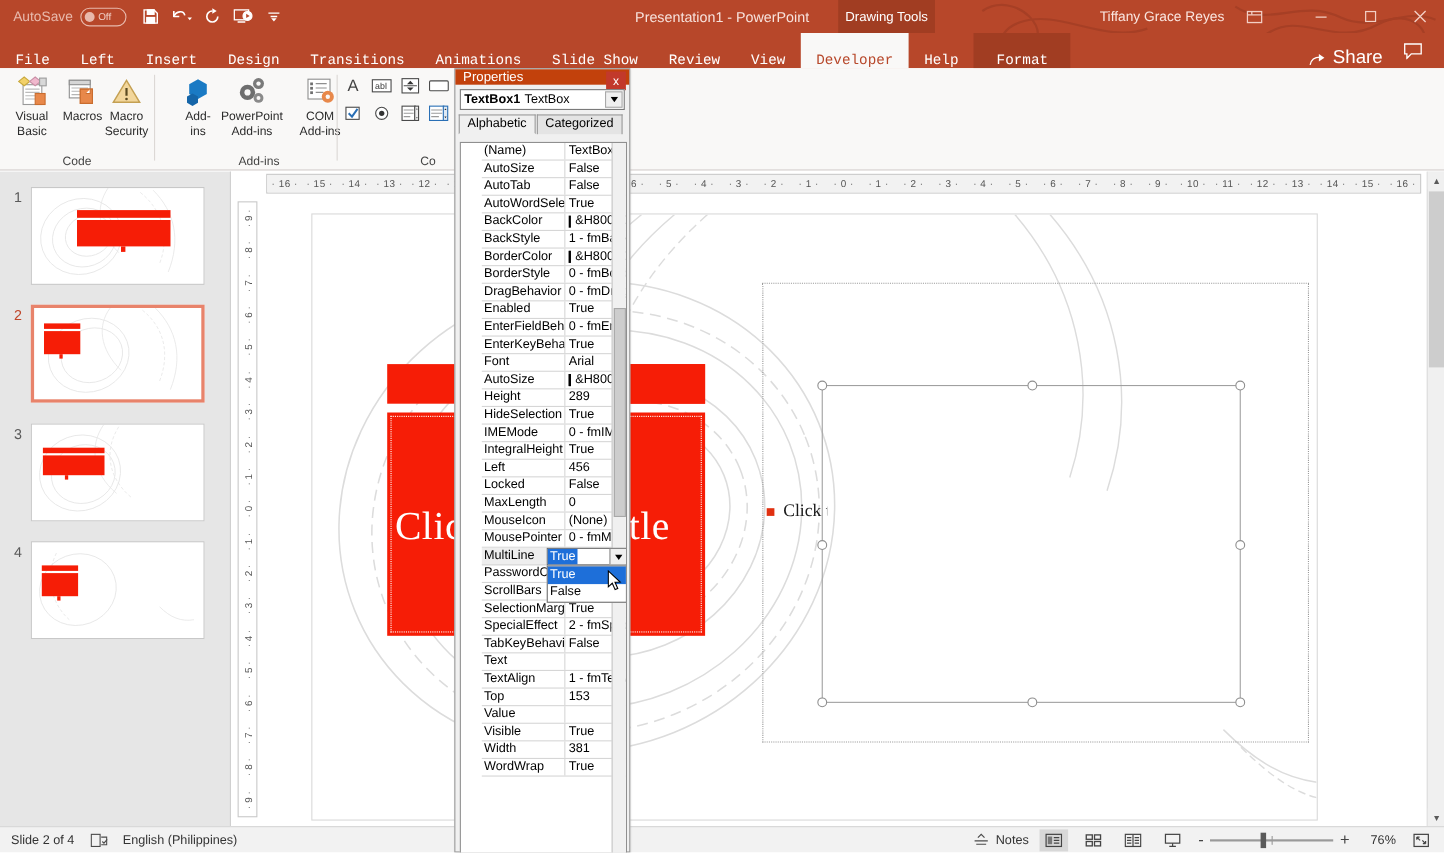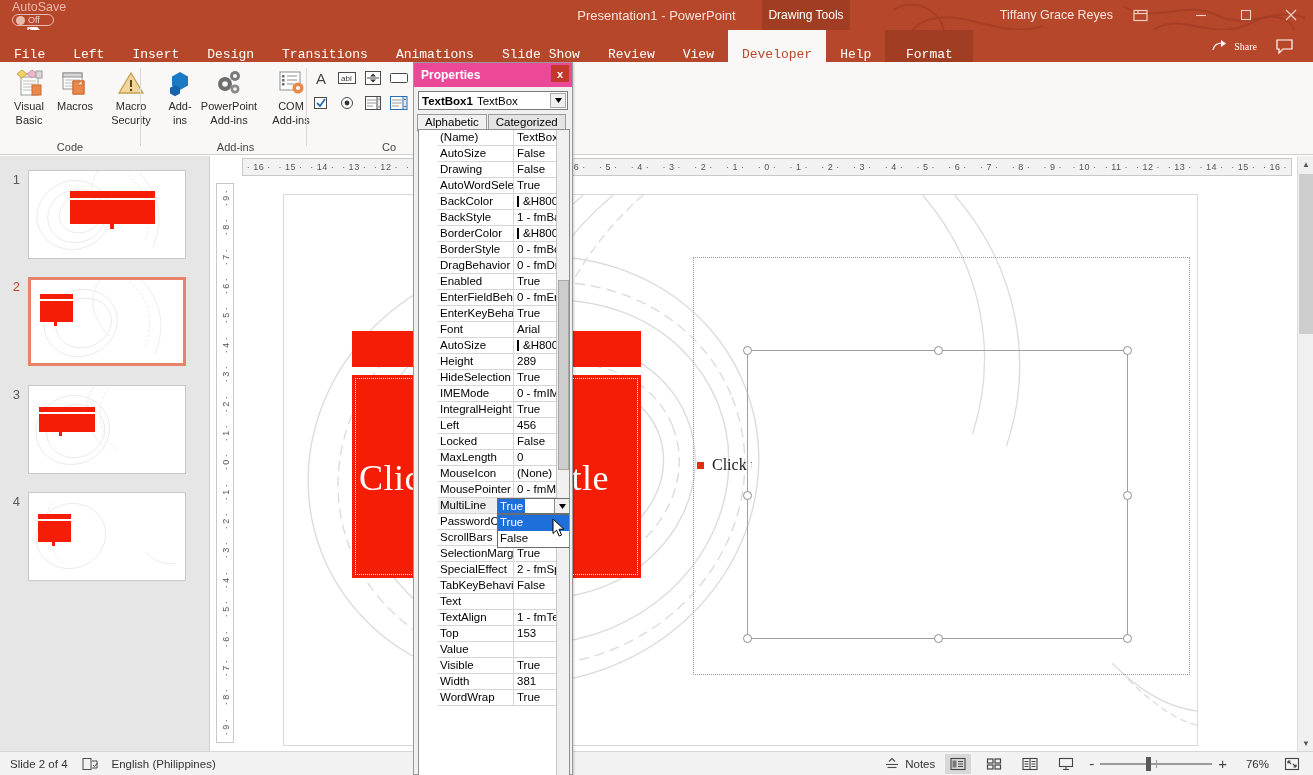--- a/index.html
+++ b/index.html
@@ -17,21 +17,21 @@
   
   .titlebar {
     position: absolute; left: 0; top: 0; width: 1313px; height: 30px;
     background: #b7472a;
     color: #f6dcd5;
   }
   .titlebar .swirl {
     position: absolute; right: 0; top: 0; width: 460px; height: 62px;
     overflow: hidden; pointer-events: none;
   }
-  .qat { position: absolute; left: 12px; top: 0; height: 30px; display: flex; align-items: flex-start; gap: 0; flex-direction: column; }
+  .qat { position: absolute; left: 12px; top: 0; height: 30px; display: flex; align-items: center; gap: 0; }
   .autosave-label { color: #e8b9ac; font-size: 12.5px; margin-right: 7px; }
   .autosave-toggle {
     width: 42px; height: 17px; border-radius: 9px; border: 1px solid #e8b9ac;
     display: flex; align-items: center; gap: 3px; padding: 0 3px; color: #f0cdc3; font-size: 9px;
   }
   .autosave-dot { width: 9px; height: 9px; border-radius: 50%; background: #e8b9ac; }
   .qat-btn { width: 28px; height: 26px; display: flex; align-items: center; justify-content: center; color: #fff; }
   .qat-btn svg { display: block; }
   .title-center {
     position: absolute; left: 0; top: 0; width: 1313px; height: 30px;
@@ -61,22 +61,22 @@
     height: 32px; padding: 0 14px; display: flex; align-items: flex-end;
     color: #ffffff; white-space: nowrap; font-family: Liberation Mono, monospace;
   }
   .tab.active { background: #f9f8f7; color: #b7472a; }
   .tab.ctx { background: #a13d22; }
   .tellme {
     position: absolute; left: 858px; top: 0; height: 32px; display: flex; align-items: center; gap: 6px;
     color: #ffffff; font-size: 12.5px;
   }
   .share {
-    position: absolute; right: 56px; top: 0; height: 32px; display: flex; align-items: center; gap: 6px;
-    color: #fff; font-size: 10px; font-family: Liberation Serif, serif;
+    position: absolute; right: 56px; top: 0; height: 32px; display: flex; align-items: flex-end; gap: 6px;
+    color: #fff; font-size: 17px;
   }
   .comment-btn { position: absolute; right: 12px; top: 0; height: 32px; width: 34px; display:flex;align-items:center;justify-content:center;color:#fff; }
 
   
   .ribbon {
     position: absolute; left: 0; top: 62px; width: 1313px; height: 93px;
     background: #f9f8f7; border-bottom: 1px solid #d4d0cd;
   }
   .rgroup { position: absolute; top: 0; height: 93px; }
   .rgroup-label {
@@ -178,22 +178,22 @@
   .bullet-sq { width: 7px; height: 7px; background: #e03010; }
   .bullet-clip { width: 40px; overflow: hidden; white-space: nowrap; }
 
   
   .propwin {
     position: absolute; left: 413px; top: 62px; width: 160px; height: 713px;
     background: #f0f0f0; border: 1px solid #9a9a9a; z-index: 40;
     box-shadow: 1px 1px 2px rgba(0,0,0,.2);
   }
   .prop-title {
-    height: 24px; background: #ec4899; color: #ffffff;
-    display: flex; align-items: center; padding-left: 7px; font-size: 12px; font-weight: bold;
+    height: 14px; background: #c2410c; color: #ffffff;
+    display: flex; align-items: center; padding-left: 7px; font-size: 12px; font-weight: normal;
     position: relative;
   }
   .prop-close {
     position: absolute; right: 3px; top: 2px; width: 18px; height: 17px;
     background: #c2392b; color: #fff; font-size: 11px;
     display: flex; align-items: center; justify-content: center;
   }
   .prop-combo {
     margin: 4px 4px 0 4px; height: 19px; background: #ffffff; border: 1px solid #7a7a7a;
     display: flex; align-items: center; position: relative; padding-left: 3px;
@@ -446,21 +446,21 @@
             <g stroke="#b5b5b5">
                 <path d="M5 12h15M5 15h15M5 18h10"></path>
               </g>
             <rect x="13" y="13" width="11" height="13" fill="#fff" stroke="#c96d2f"></rect>
             <path d="M13 13 h11 v13 h-11 Z" fill="#e8884a" stroke="#c96d2f"></path>
             <path d="M22 13 l0 4 l-4 0" fill="#fff" stroke="#c96d2f"></path>
           </svg>
         </span>
         <span>Macros</span>
       </div>
-      <div class="bigbtn" style="left:104px">
+      <div class="bigbtn" style="left:88px">
         <span class="ico">
           <svg width="30" height="30" viewBox="0 0 30 30">
             <path d="M15 5 L27 25 L3 25 Z" fill="#f2d69b" stroke="#c4a053" stroke-width="1.3"></path>
             <path d="M15 12 v7" stroke="#5a4a20" stroke-width="2"></path>
             <circle cx="15" cy="22" r="1.2" fill="#5a4a20"></circle>
           </svg>
         </span>
         <span>Macro</span>
         <span>Security</span>
       </div>
@@ -832,21 +832,21 @@
               <span>TextBox1</span>
             </div>
           </div>
           <div class="prow">
             <div class="pkey">AutoSize</div>
             <div class="pval">
               <span>False</span>
             </div>
           </div>
           <div class="prow">
-            <div class="pkey">Drawing</div>
+            <div class="pkey">AutoTab</div>
             <div class="pval">
               <span>False</span>
             </div>
           </div>
           <div class="prow">
             <div class="pkey">AutoWordSelect</div>
             <div class="pval">
               <span>True</span>
             </div>
           </div>

